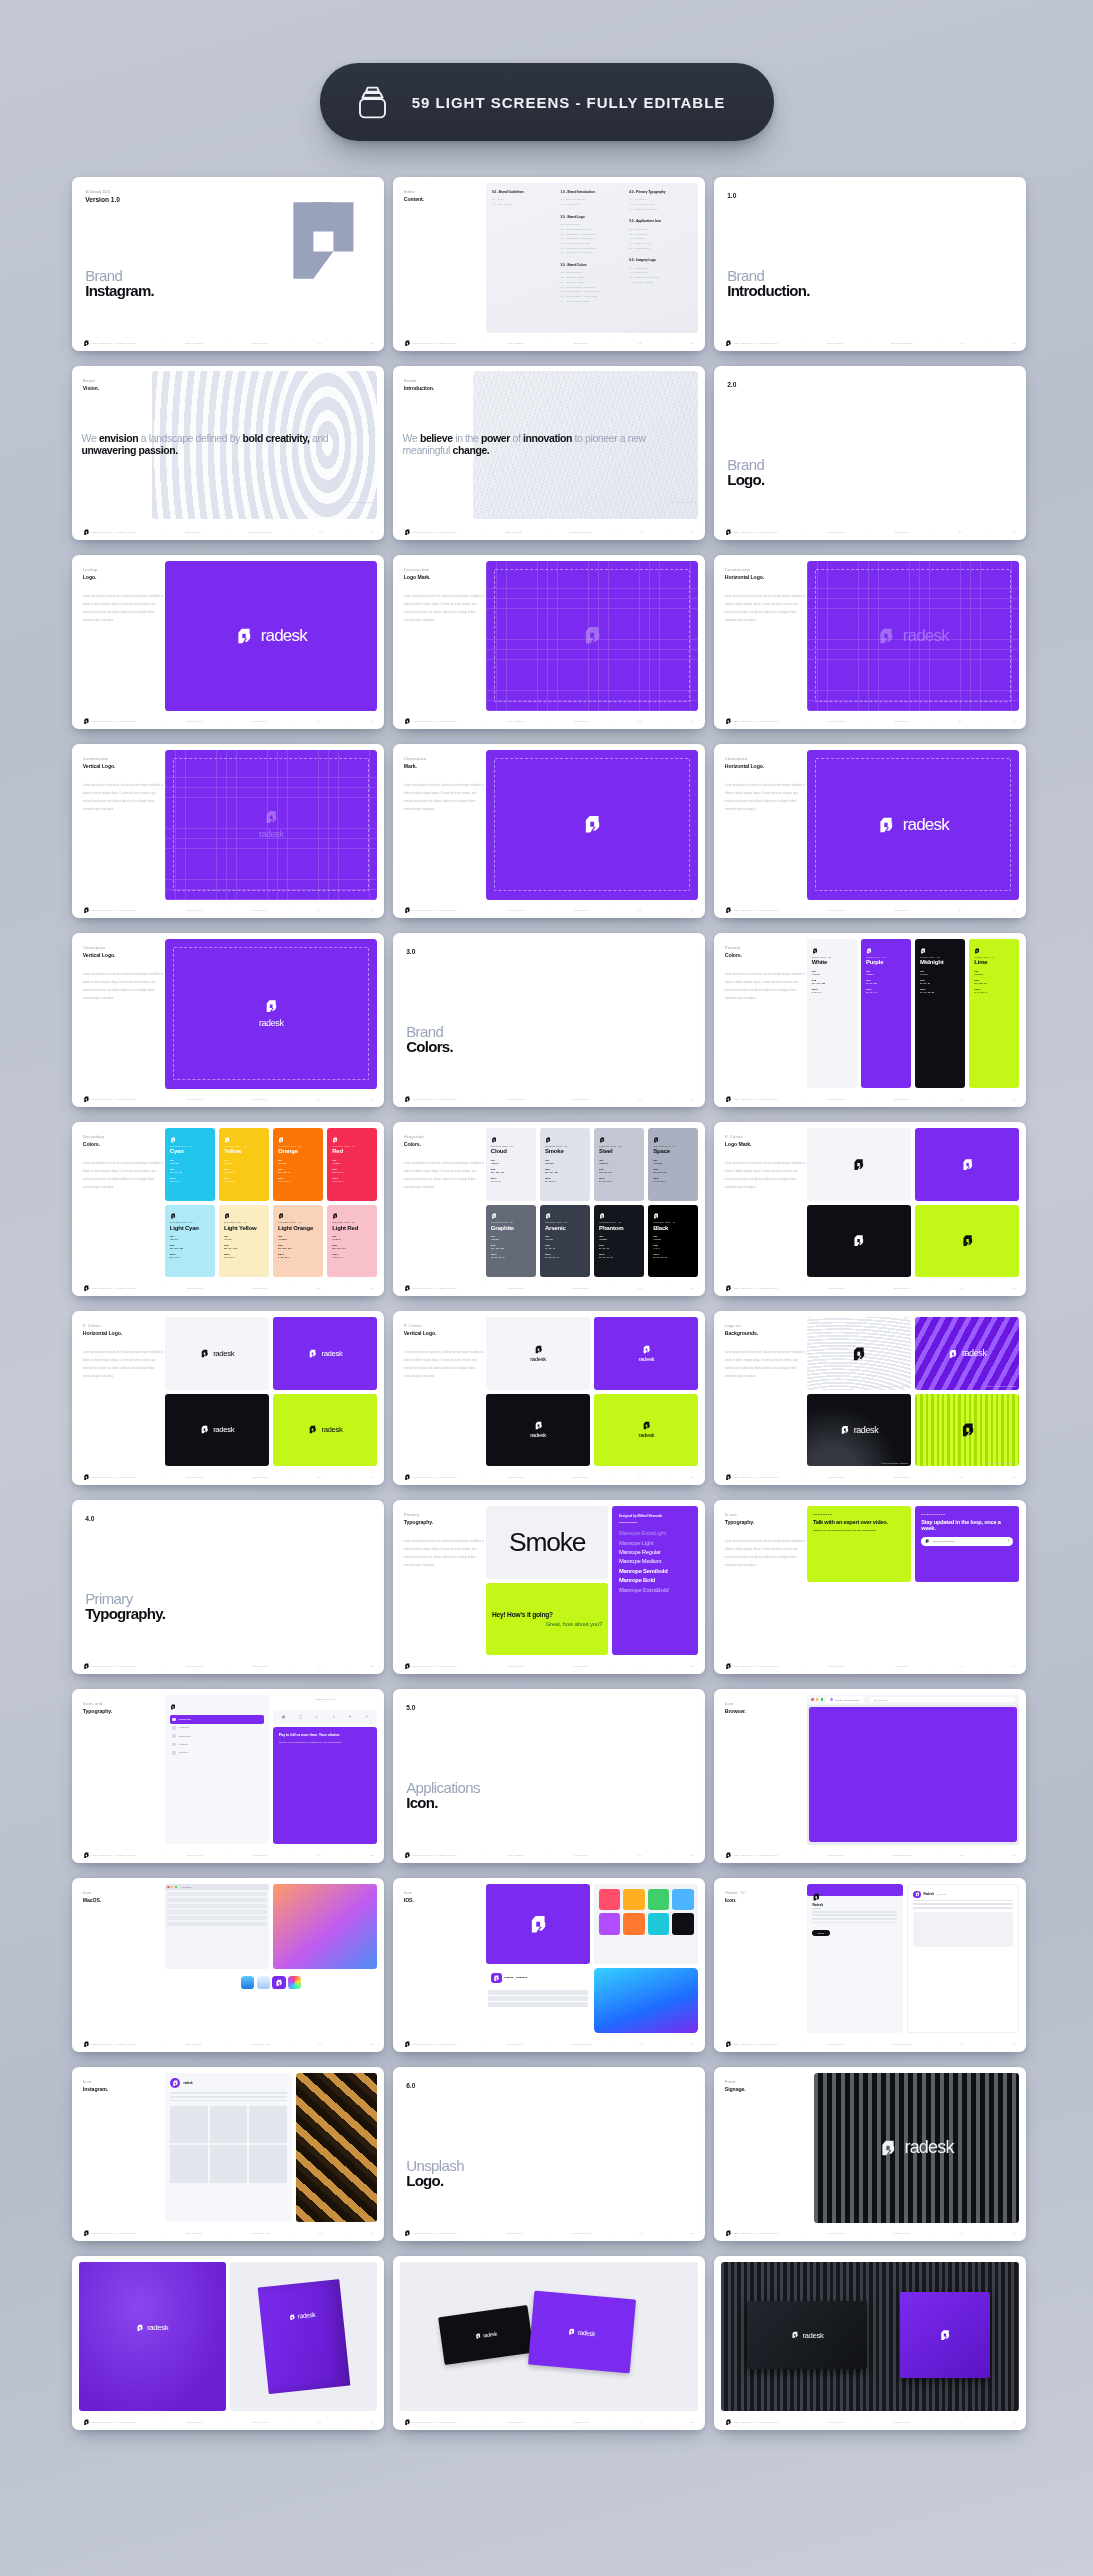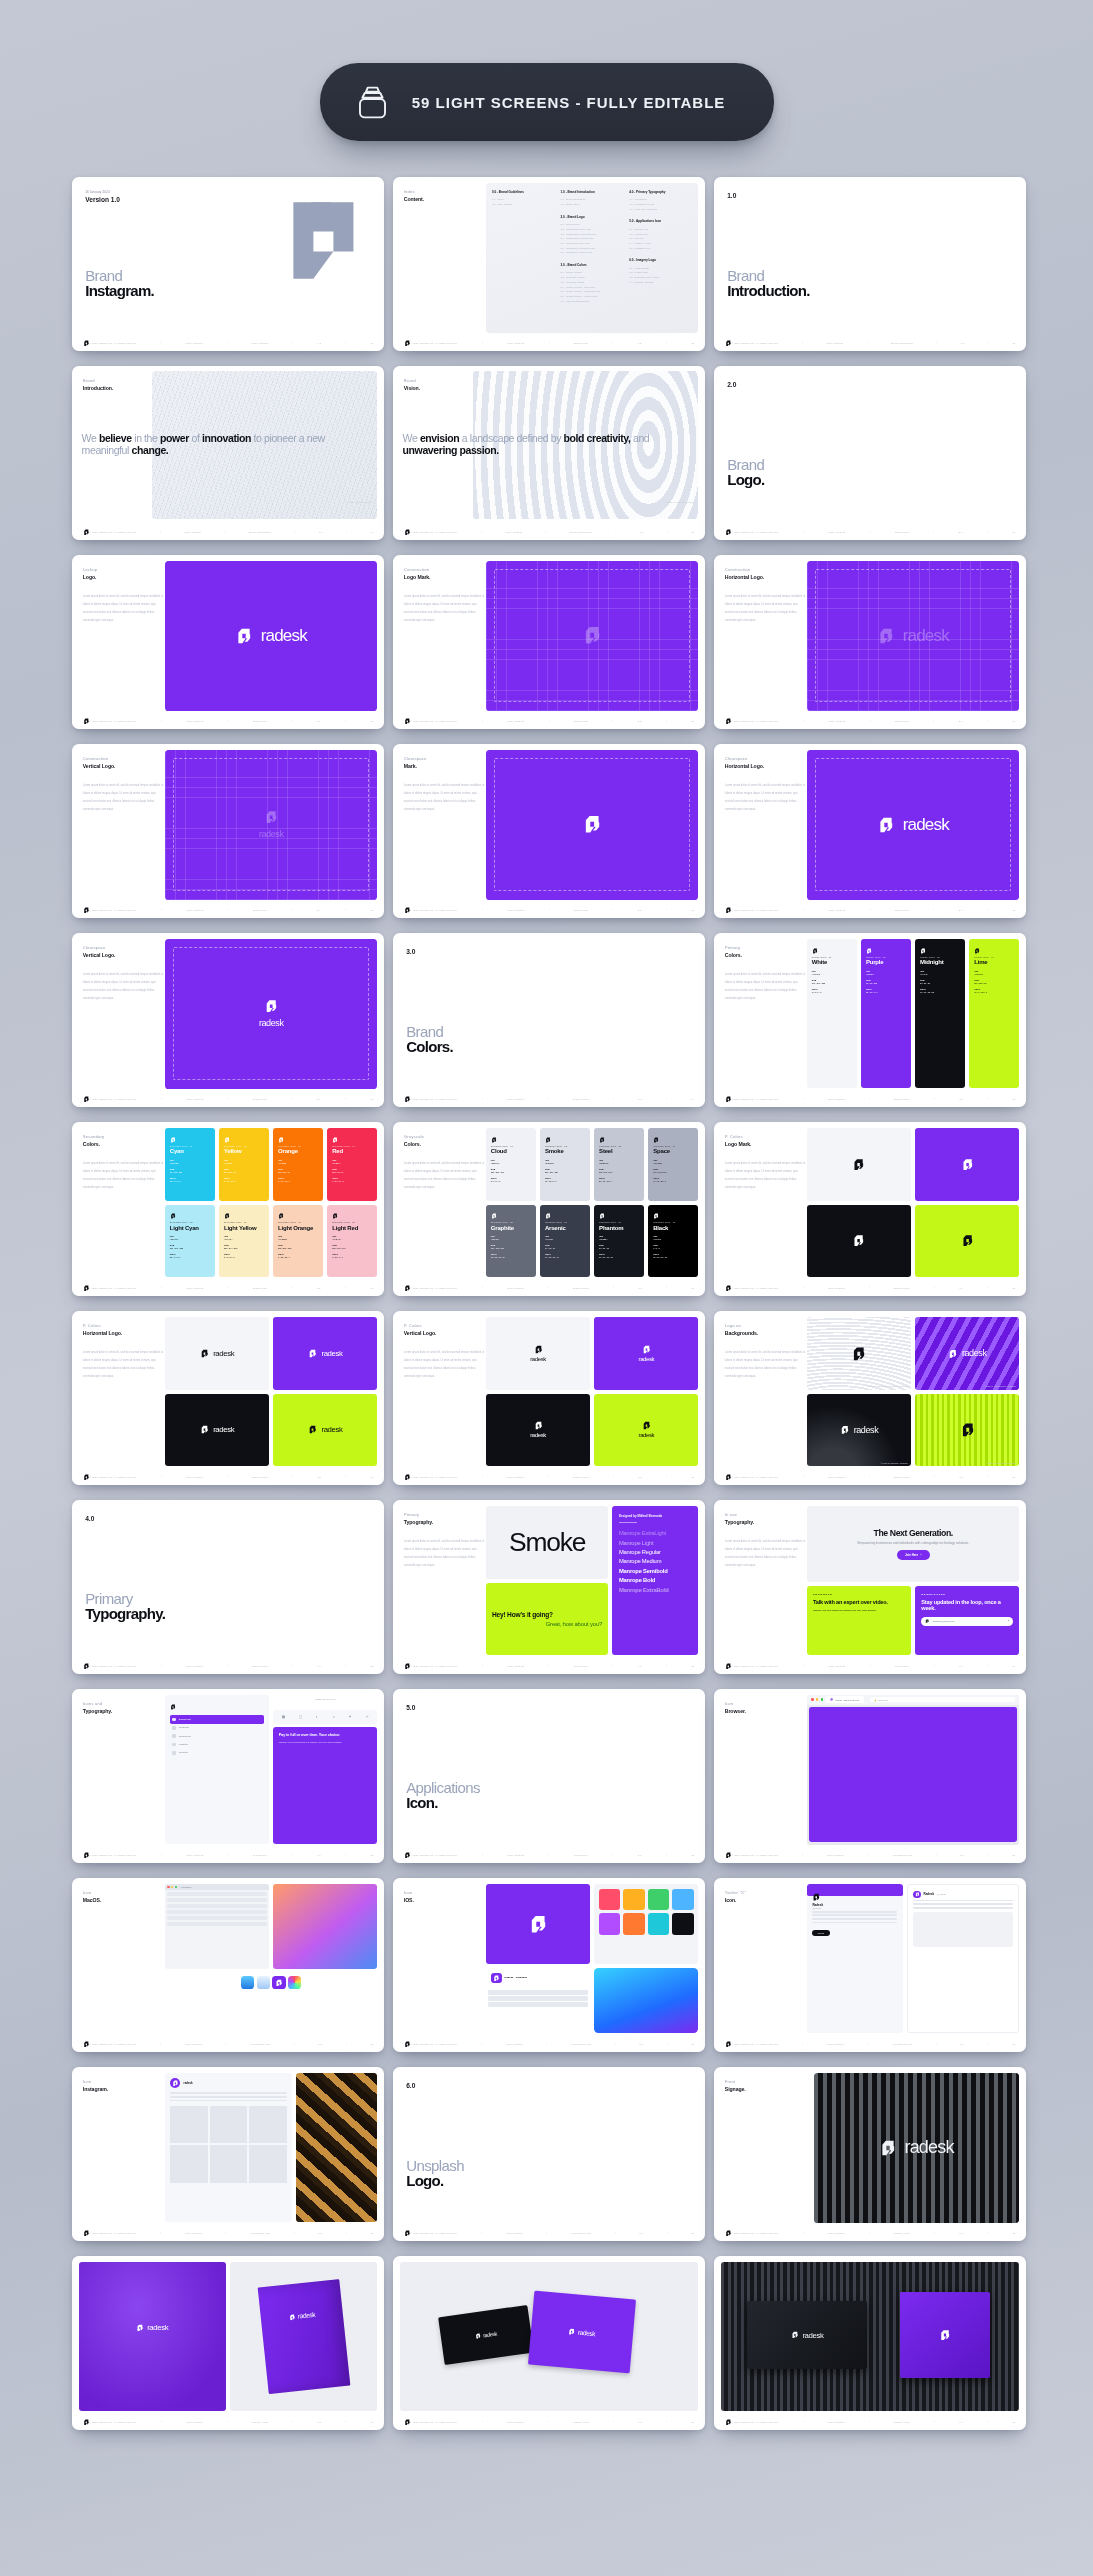--- a/index.html
+++ b/index.html
@@ -405,20 +405,59 @@
     <span class="fgap"></span>
         <span class="fsep">›</span>
         <span class="fgap"></span>
     <span class="fi">03</span>
   </div>
     </div>
     <div class="slide">
       <div class="slide-body">
       <div class="lcol">
     <div class="eyebrow">Brand</div>
+    <div class="htitle">Vision.</div>
+
+  </div>
+      <div class="quote-bg">
+        <div class="qwave2"></div>
+        </div>
+      <div class="quote-text"><span class="g">We </span><span class="b">envision </span><span class="g">a landscape defined by </span><span class="b">bold creativity, </span><span class="g">and </span><span class="b">unwavering passion.</span></div>
+      <div class="imgcredit">© Image by ajesbeigh / Unsplash</div>
+    </div>
+      <div class="sfoot">
+    <svg viewBox="0 0 64 64" width="6.6" height="6.6" style="flex:none;opacity:1">
+    <g fill="#0d0f14">
+      <path d="M12 20 L24 6 H52 V24 H38 L52 24 V40 H38 V24 H26 V40 H38 L26 58 H12 Z"></path>
+      <path d="M40 26 H54 V40 L44 52 H34 L44 40 H40 Z"></path>
+    </g>
+  </svg>
+    <span class="fi">© 2024 Radesk Inc. All rights reserved.</span>
+    <span class="fgap"></span>
+        <span class="fsep">›</span>
+        <span class="fgap"></span>
+    <span class="fi">Index Content</span>
+    <span class="fgap"></span>
+        <span class="fsep">›</span>
+        <span class="fgap"></span>
+    <span class="fi">Brand Introduction</span>
+    <span class="fgap"></span>
+        <span class="fsep">›</span>
+        <span class="fgap"></span>
+    <span class="fi">1.2</span>
+    <span class="fgap"></span>
+        <span class="fsep">›</span>
+        <span class="fgap"></span>
+    <span class="fi">05</span>
+  </div>
+    </div>
+    <div class="slide">
+      <div class="slide-body">
+      <div class="lcol">
+    <div class="eyebrow">Brand</div>
     <div class="htitle">Introduction.</div>
 
   </div>
       <div class="quote-bg">
         <div class="qwave1"></div>
         </div>
       <div class="quote-text"><span class="g">We </span><span class="b">believe </span><span class="g">in the </span><span class="b">power </span><span class="g">of </span><span class="b">innovation </span><span class="g">to pioneer a new meaningful </span><span class="b">change.</span></div>
       <div class="imgcredit">© Image by agacyo / Unsplash</div>
     </div>
       <div class="sfoot">
@@ -438,59 +477,20 @@
         <span class="fgap"></span>
     <span class="fi">Brand Introduction</span>
     <span class="fgap"></span>
         <span class="fsep">›</span>
         <span class="fgap"></span>
     <span class="fi">1.1</span>
     <span class="fgap"></span>
         <span class="fsep">›</span>
         <span class="fgap"></span>
     <span class="fi">04</span>
-  </div>
-    </div>
-    <div class="slide">
-      <div class="slide-body">
-      <div class="lcol">
-    <div class="eyebrow">Brand</div>
-    <div class="htitle">Vision.</div>
-
-  </div>
-      <div class="quote-bg">
-        <div class="qwave2"></div>
-        </div>
-      <div class="quote-text"><span class="g">We </span><span class="b">envision </span><span class="g">a landscape defined by </span><span class="b">bold creativity, </span><span class="g">and </span><span class="b">unwavering passion.</span></div>
-      <div class="imgcredit">© Image by ajesbeigh / Unsplash</div>
-    </div>
-      <div class="sfoot">
-    <svg viewBox="0 0 64 64" width="6.6" height="6.6" style="flex:none;opacity:1">
-    <g fill="#0d0f14">
-      <path d="M12 20 L24 6 H52 V24 H38 L52 24 V40 H38 V24 H26 V40 H38 L26 58 H12 Z"></path>
-      <path d="M40 26 H54 V40 L44 52 H34 L44 40 H40 Z"></path>
-    </g>
-  </svg>
-    <span class="fi">© 2024 Radesk Inc. All rights reserved.</span>
-    <span class="fgap"></span>
-        <span class="fsep">›</span>
-        <span class="fgap"></span>
-    <span class="fi">Index Content</span>
-    <span class="fgap"></span>
-        <span class="fsep">›</span>
-        <span class="fgap"></span>
-    <span class="fi">Brand Introduction</span>
-    <span class="fgap"></span>
-        <span class="fsep">›</span>
-        <span class="fgap"></span>
-    <span class="fi">1.2</span>
-    <span class="fgap"></span>
-        <span class="fsep">›</span>
-        <span class="fgap"></span>
-    <span class="fi">05</span>
   </div>
     </div>
     <div class="slide">
       <div class="slide-body">
       <div class="cover">
         <div class="vbig">2.0</div>
         <div class="cover-title">
           <div class="t1">Brand</div>
           <div class="t2">Logo.</div>
         </div>
@@ -1631,28 +1631,20 @@
   </div>
     </div>
     <div class="slide">
       <div class="slide-body">
       <div class="lcol">
     <div class="eyebrow">In use</div>
     <div class="htitle">Typography.</div>
     <div class="lorem">Lorem ipsum dolor sit amet elit, sed do eiusmod tempor incididunt ut labore et dolore magna aliqua. Ut enim ad minim veniam, quis nostrud exercitation erat ullamco laboris nisi ut aliquip finibus commodo eget consequat.</div>
   </div>
       <div class="use-wrap">
-        <div class="hero-card">
-          <div class="h1">The Next Generation.</div>
-          <div class="h2">Empowering businesses and individuals with cutting-edge technology solutions.</div>
-          <div class="pill">
-              <span>Join Here</span>
-              <span>›</span>
-            </div>
-        </div>
         <div class="ucard" style="background:#C2F718;color:#0D0F14">
           <div class="kk">PRODUCTS</div>
           <div class="tt">Talk with an expert over video.</div>
           <div class="bb">Choose your next product in a guided, one-way video session.</div>
         </div>
         <div class="ucard" style="background:#7B2BF0;color:#FFFFFF">
           <div class="kk">NEWSLETTER</div>
           <div class="tt">Stay updated in the loop, once a week.</div>
           <div class="inputfake">
             <svg viewBox="0 0 64 64" width="4.2" height="4.2" style="flex:none;opacity:1">

